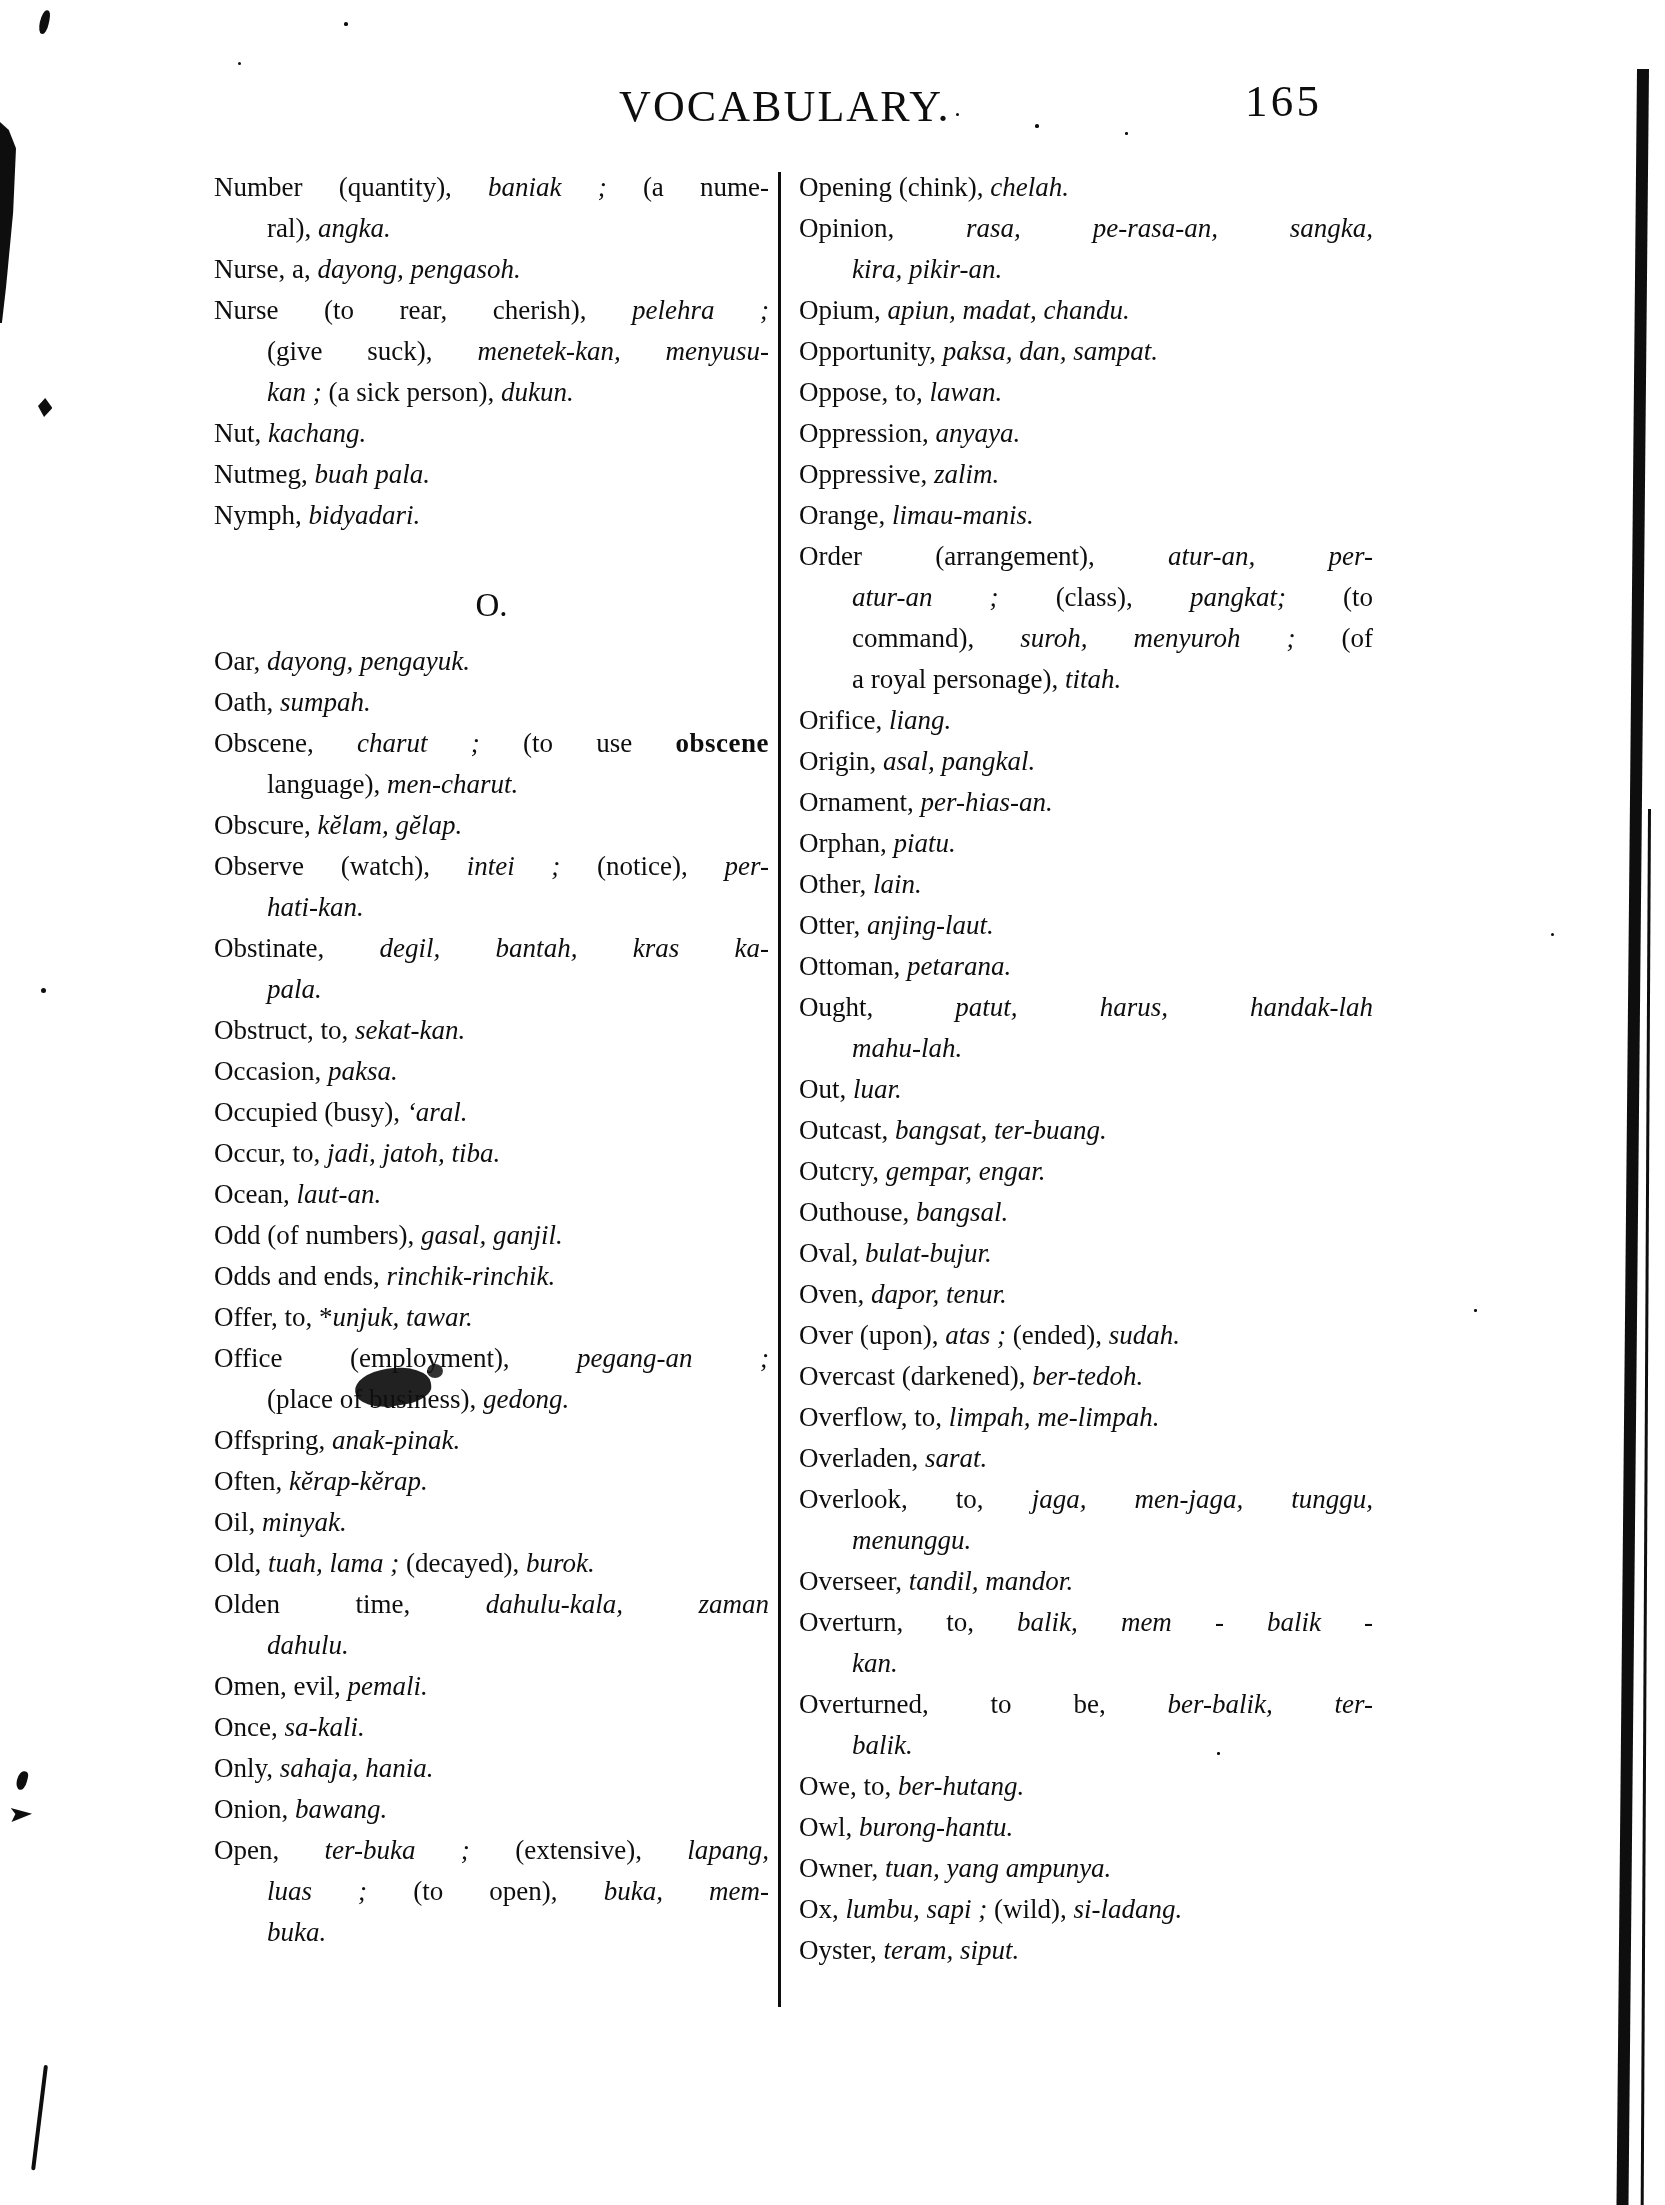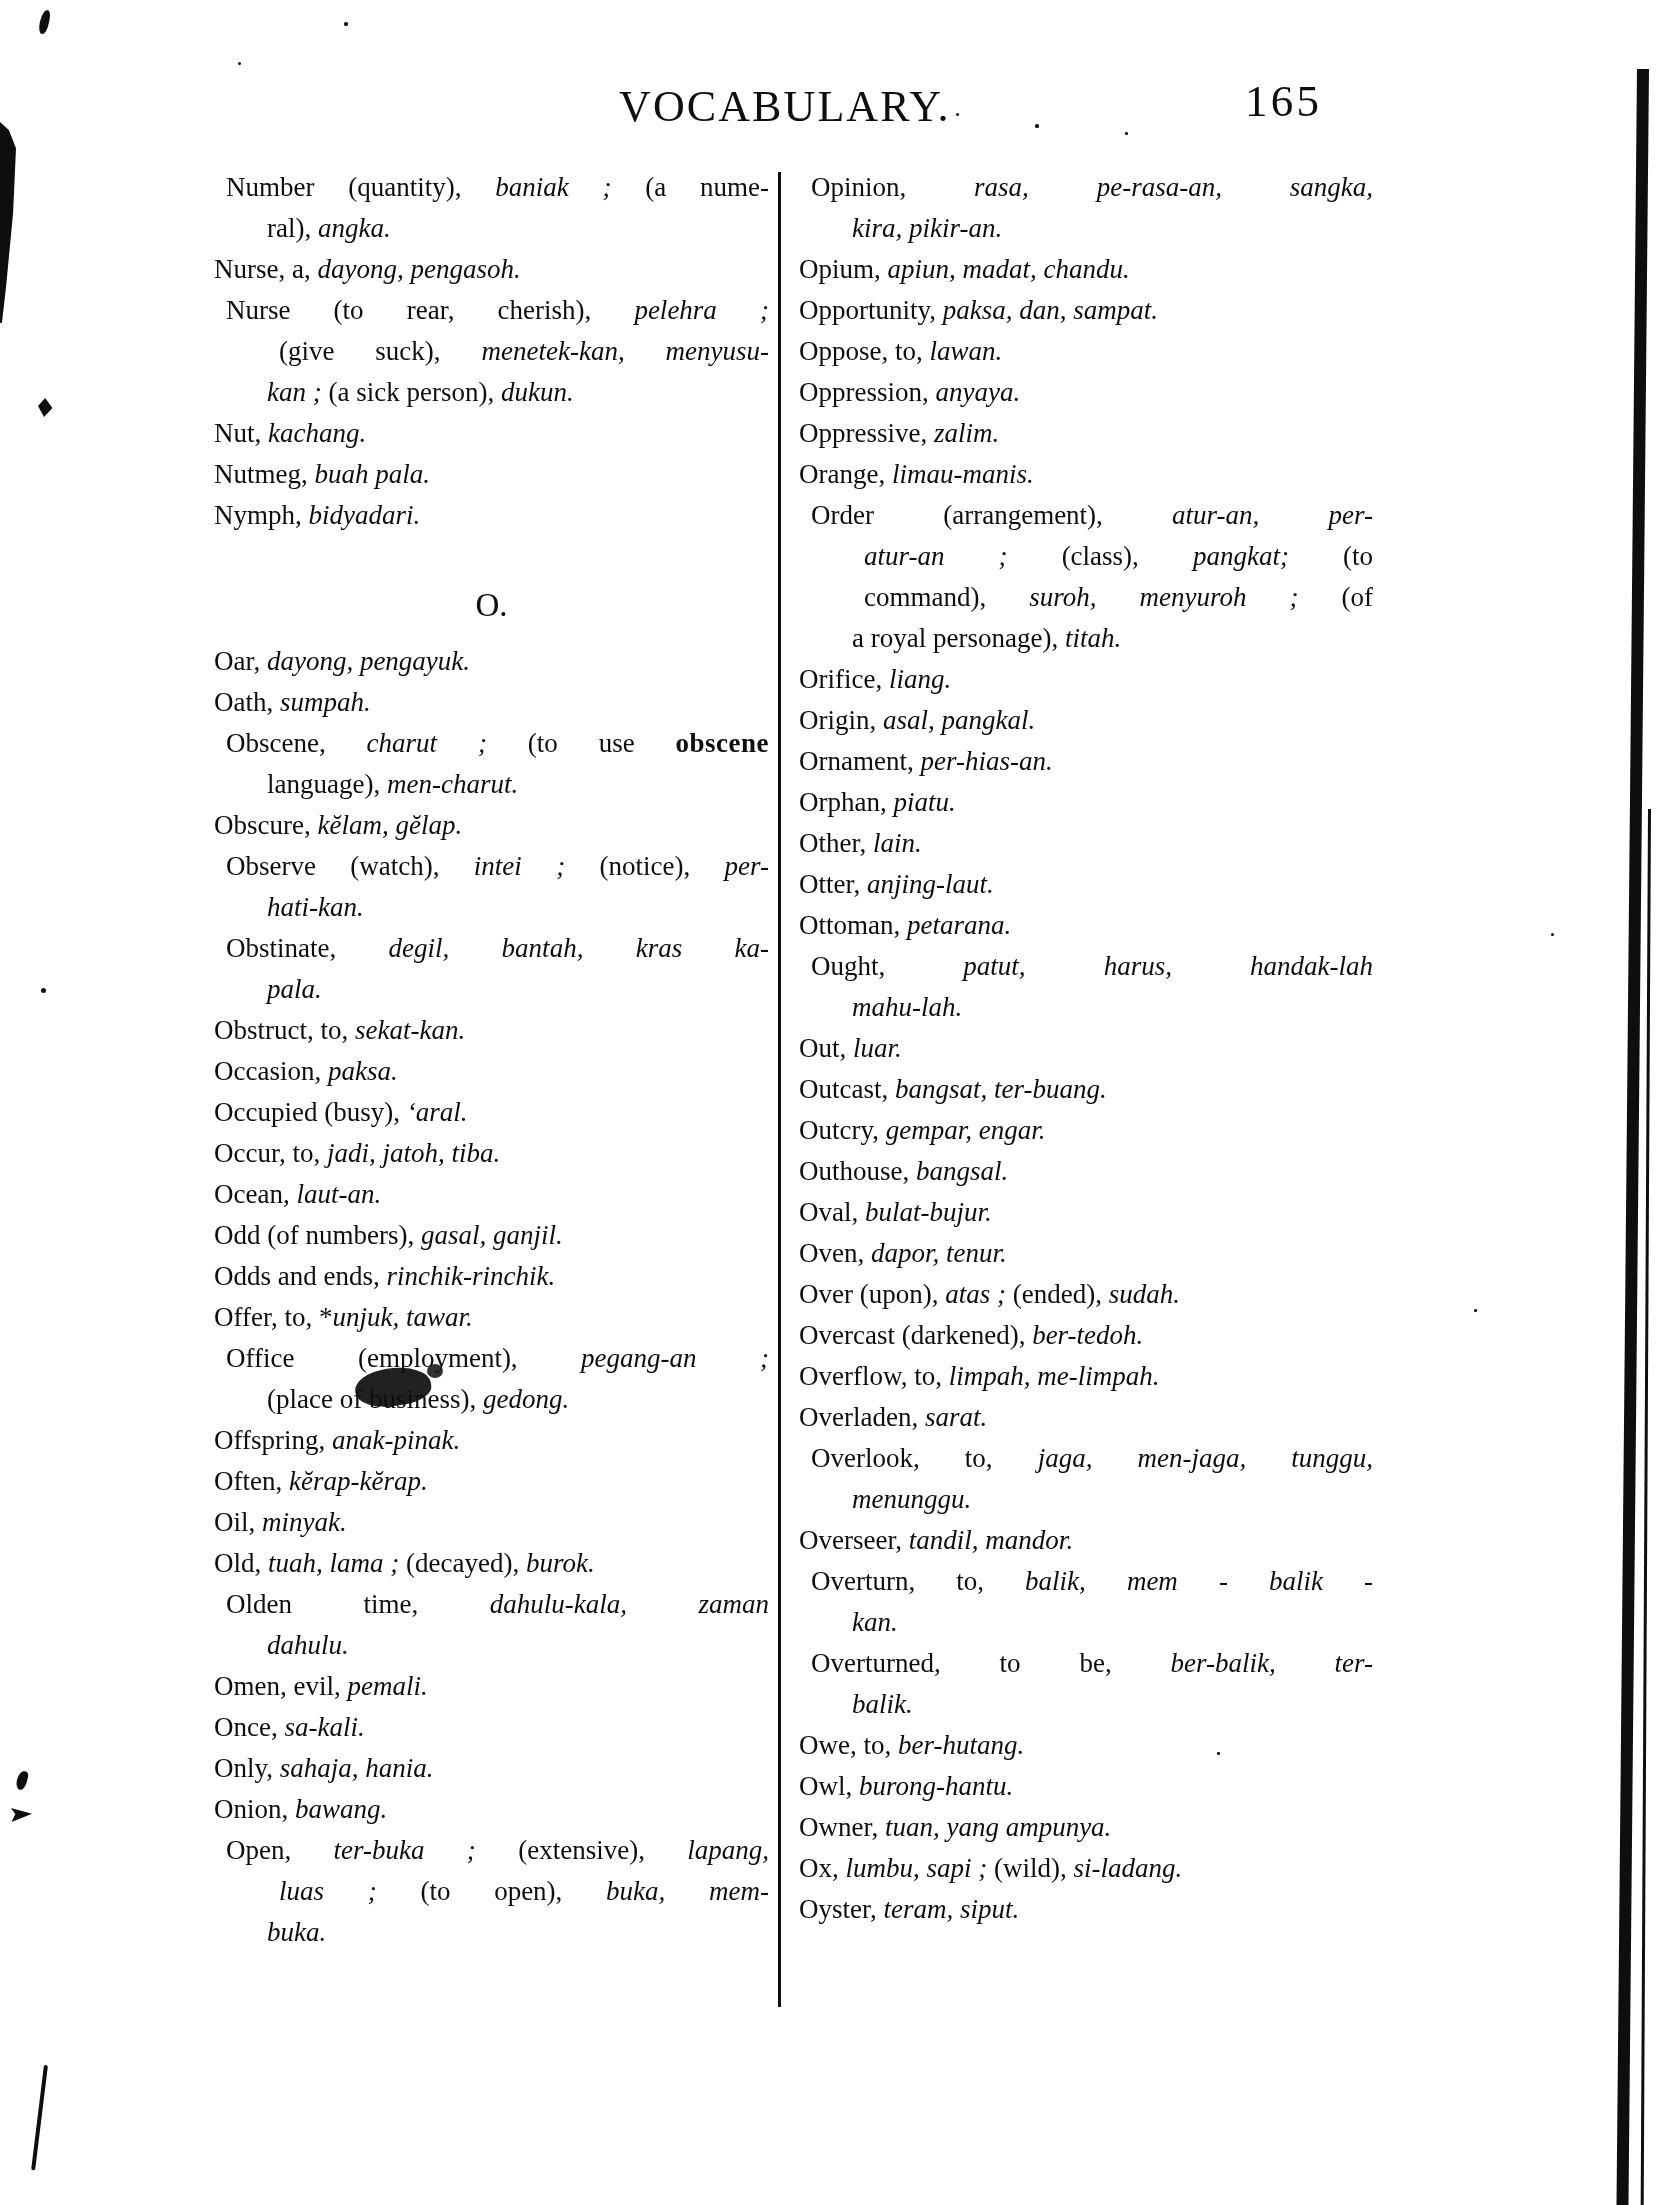--- a/index.html
+++ b/index.html
@@ -22,21 +22,21 @@
     font-feature-settings:"onum";
   }
   
   .col { position:absolute; top:167px; }
   #col-left  { left:214px;  width:555px; }
   #col-right { left:799px; width:574px; }
   .line {
     font-size:27px; line-height:41px; min-height:41px;
     white-space:normal;
   }
-  .just { text-align:justify; text-align-last:justify;margin-left:12px; }
+  .just { text-align:justify; text-align-last:justify; }
   .ind  { padding-left:53px; box-sizing:border-box; }
   .i { font-style:italic; }
   .b { font-weight:bold; letter-spacing:0.5px; }
   .heading {
     text-align:center; text-align-last:center;
     font-size:33px; line-height:46px; min-height:46px;
     margin-top:46px; margin-bottom:13.3px;
   }
   
   #divider {
@@ -123,20 +123,21 @@
       <div class="line"><span class="r">Omen, evil, </span><span class="i">pemali.</span></div>
       <div class="line"><span class="r">Once, </span><span class="i">sa-kali.</span></div>
       <div class="line"><span class="r">Only, </span><span class="i">sahaja, hania.</span></div>
       <div class="line"><span class="r">Onion, </span><span class="i">bawang.</span></div>
       <div class="line just"><span class="r">Open, </span><span class="i">ter-buka ;</span><span class="r"> (extensive), </span><span class="i">lapang,</span></div>
       <div class="line ind just"><span class="i">luas ;</span><span class="r"> (to open), </span><span class="i">buka, mem-</span></div>
       <div class="line ind"><span class="i">buka.</span></div>
     </div>
   <div id="divider"></div>
   <div id="col-right" class="col">
+      <div class="line"><span class="r">Opening (chink), </span><span class="i">chelah.</span></div>
       <div class="line just"><span class="r">Opinion, </span><span class="i">rasa, pe-rasa-an, sangka,</span></div>
       <div class="line ind"><span class="i">kira, pikir-an.</span></div>
       <div class="line"><span class="r">Opium, </span><span class="i">apiun, madat, chandu.</span></div>
       <div class="line"><span class="r">Opportunity, </span><span class="i">paksa, dan, sampat.</span></div>
       <div class="line"><span class="r">Oppose, to, </span><span class="i">lawan.</span></div>
       <div class="line"><span class="r">Oppression, </span><span class="i">anyaya.</span></div>
       <div class="line"><span class="r">Oppressive, </span><span class="i">zalim.</span></div>
       <div class="line"><span class="r">Orange, </span><span class="i">limau-manis.</span></div>
       <div class="line just"><span class="r">Order (arrangement), </span><span class="i">atur-an, per-</span></div>
       <div class="line ind just"><span class="i">atur-an ;</span><span class="r"> (class), </span><span class="i">pangkat;</span><span class="r"> (to</span></div>

